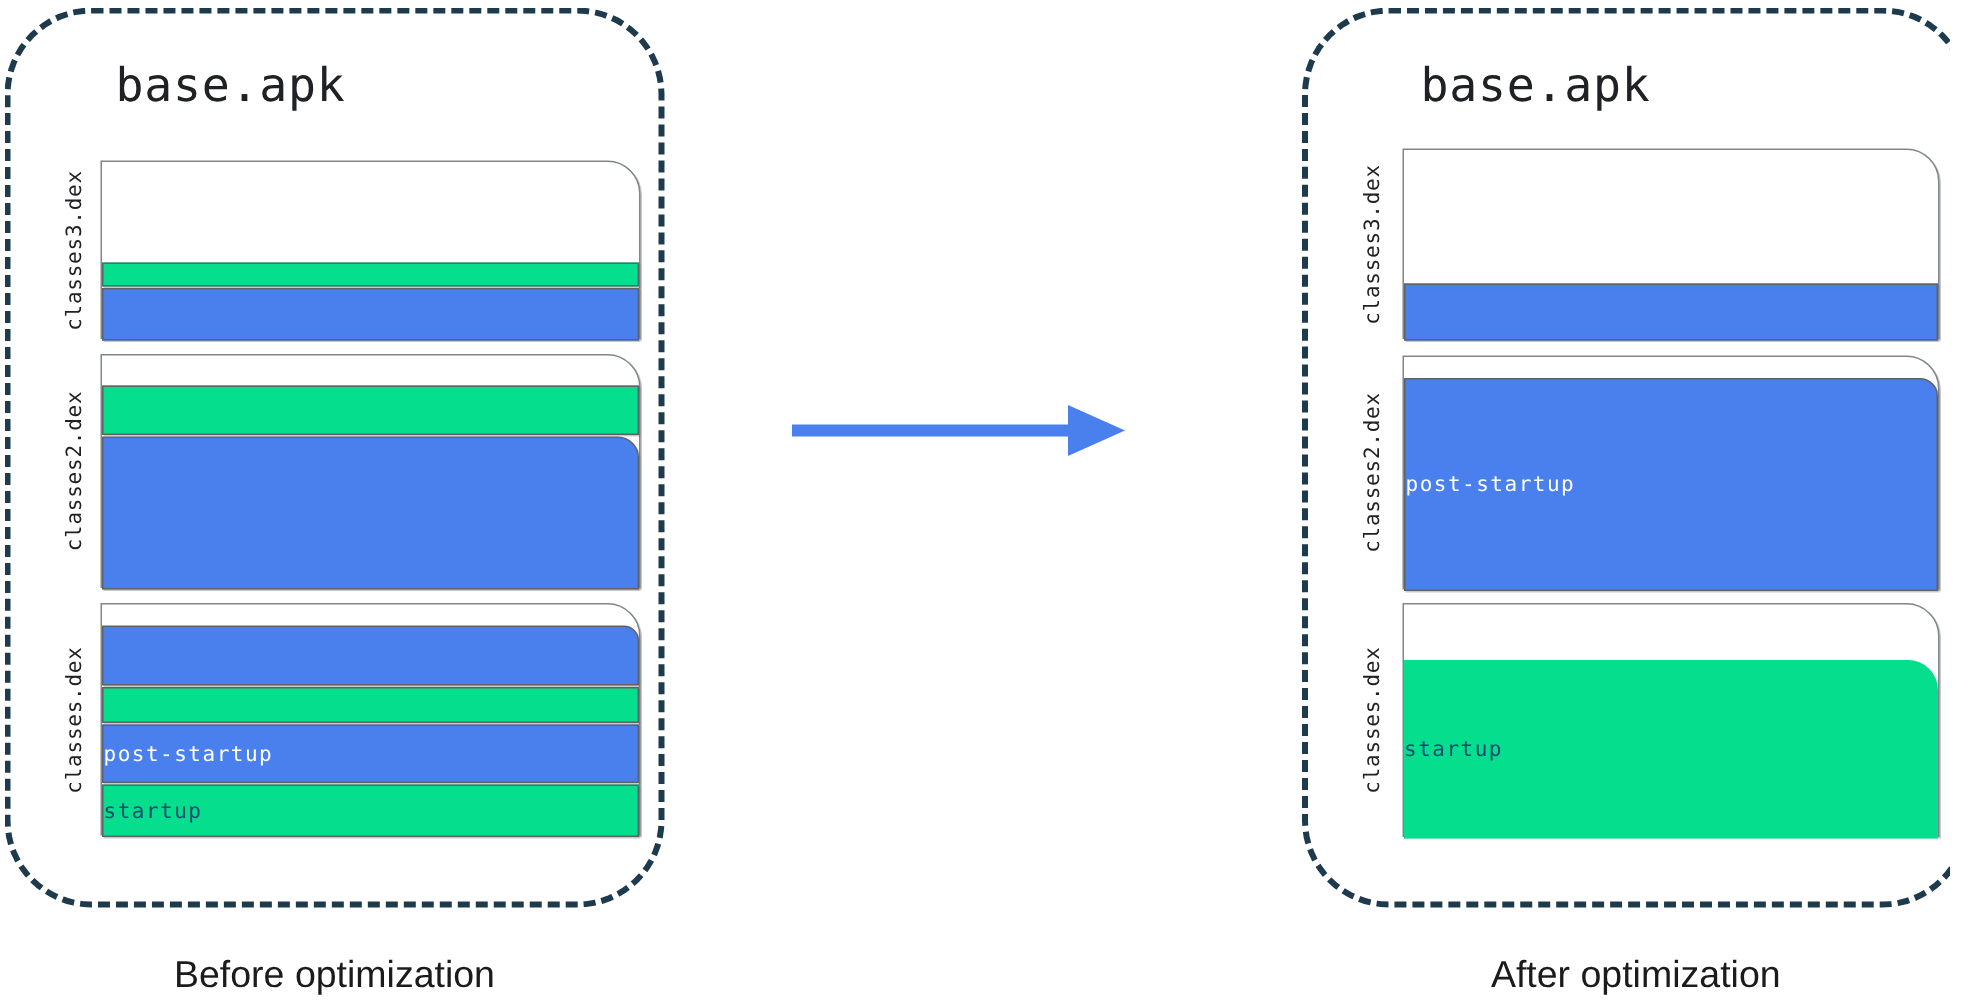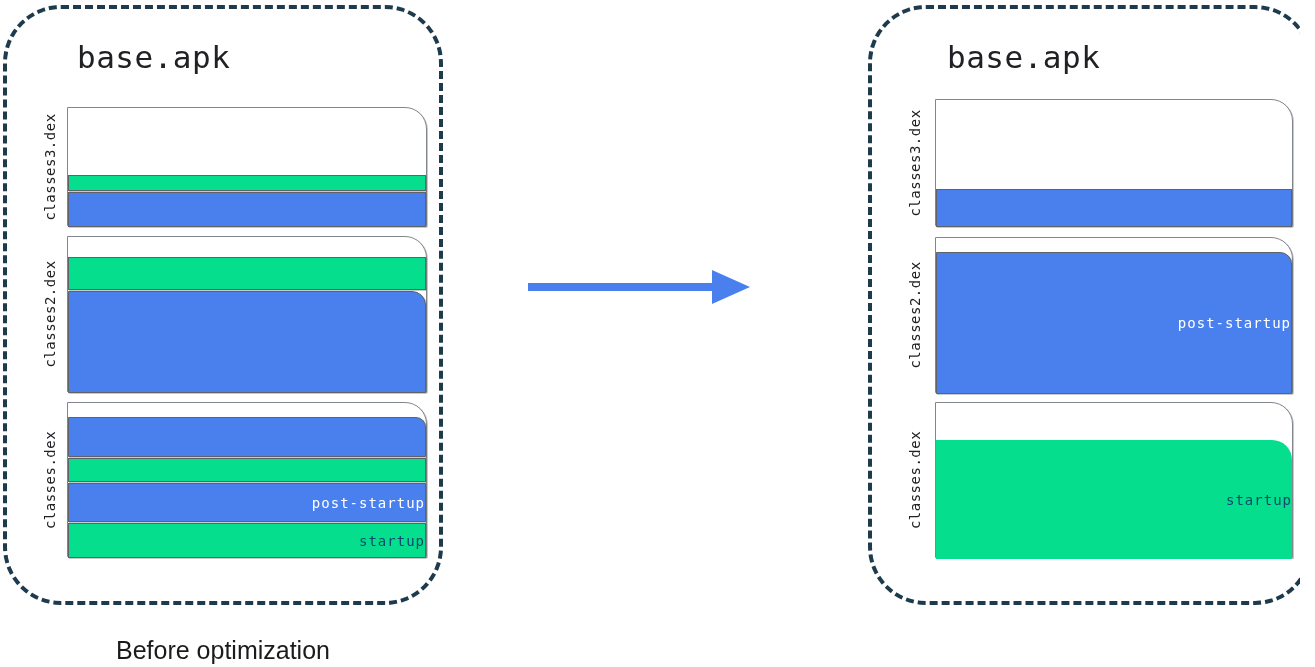--- a/index.html
+++ b/index.html
@@ -22,21 +22,21 @@
   .box-before .apk-title { left:70px; }
   .box-after  .apk-title { left:75px; }
   .file-page {
     position:absolute; background:#ffffff;
     border:1px solid #80868b; border-top-right-radius:22px;
     box-sizing:border-box; box-shadow:1px 1px 0 rgba(128,134,139,0.45);
   }
   .seg {
     position:absolute; left:0; right:0; box-sizing:border-box;
     border:1px solid #5f6368; box-shadow:1px 1px 0 rgba(95,99,104,0.35);
-    display:flex; align-items:center; justify-content:flex-end;padding-left:48px;
+    display:flex; align-items:center; justify-content:flex-start;
   }
   .seg.noborder { border:none; box-shadow:none; }
   .seg-label {
     font-family:"DejaVu Sans Mono","Liberation Mono",monospace;
     font-size:14px; letter-spacing:1px; white-space:nowrap;
   }
   .seg-blue  .seg-label { color:#ffffff; }
   .seg-green .seg-label { color:#0c4a6e; }
   .dex-label {
     position:absolute; transform:translate(-50%,-50%) rotate(-90deg);
@@ -100,14 +100,15 @@
       <div class="dex-label" style="left: 43px; top: 306px;">classes2.dex</div>
       <div class="file-page" style="left: 63px; width: 358px; top: 393px; height: 156px;">
         <div class="seg seg-green noborder" style="top: 37px; height: 119px; background: rgb(4, 222, 141); border-top-right-radius: 20px;">
           <span class="seg-label">startup</span>
         </div>
       </div>
       <div class="dex-label" style="left: 43px; top: 471px;">classes.dex</div>
     </section>
 
   <div class="caption caption-before">Before optimization</div>
+  <div class="caption caption-after">After optimization</div>
 
 </div>
 
 </body></html>

